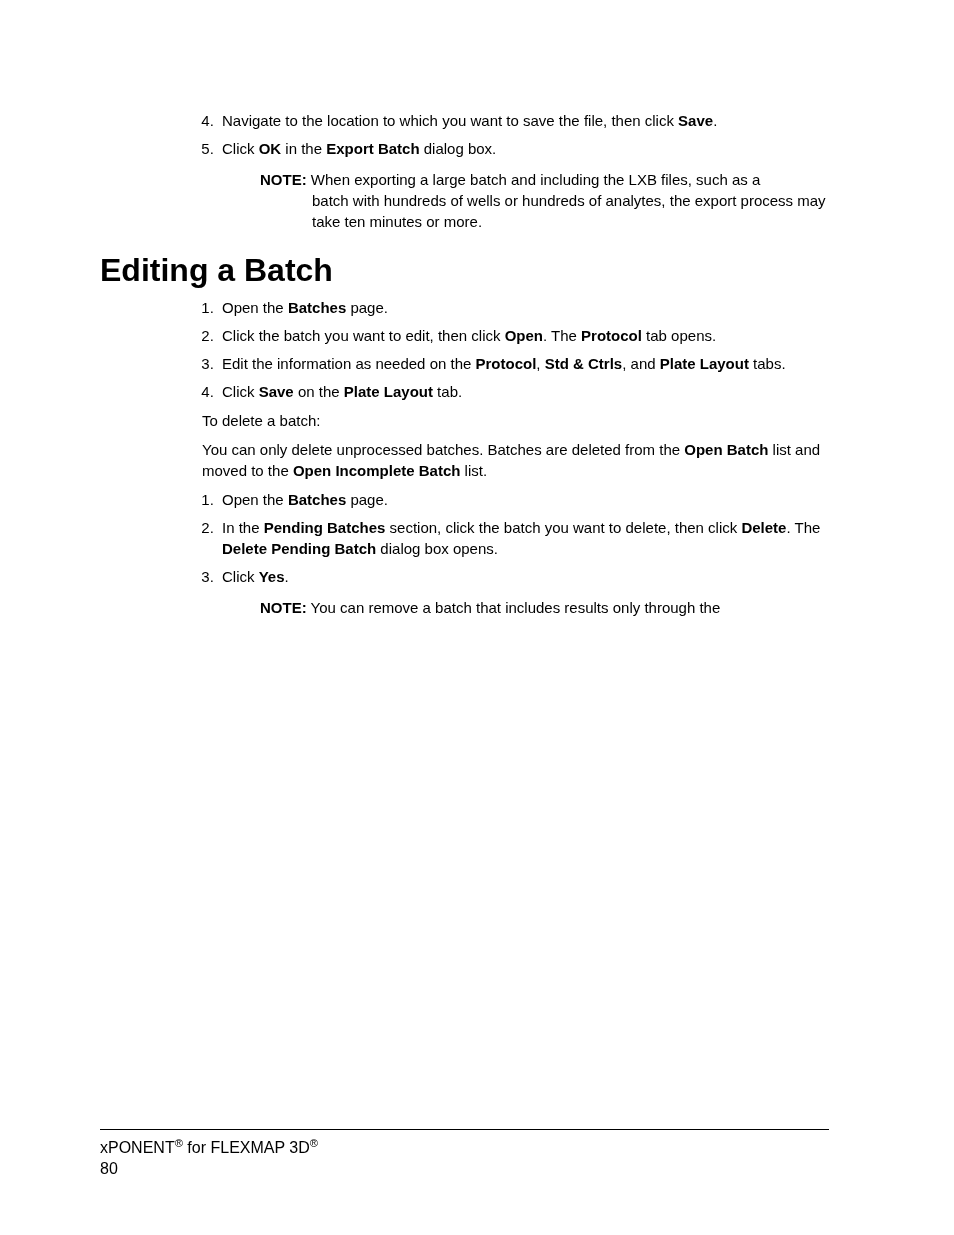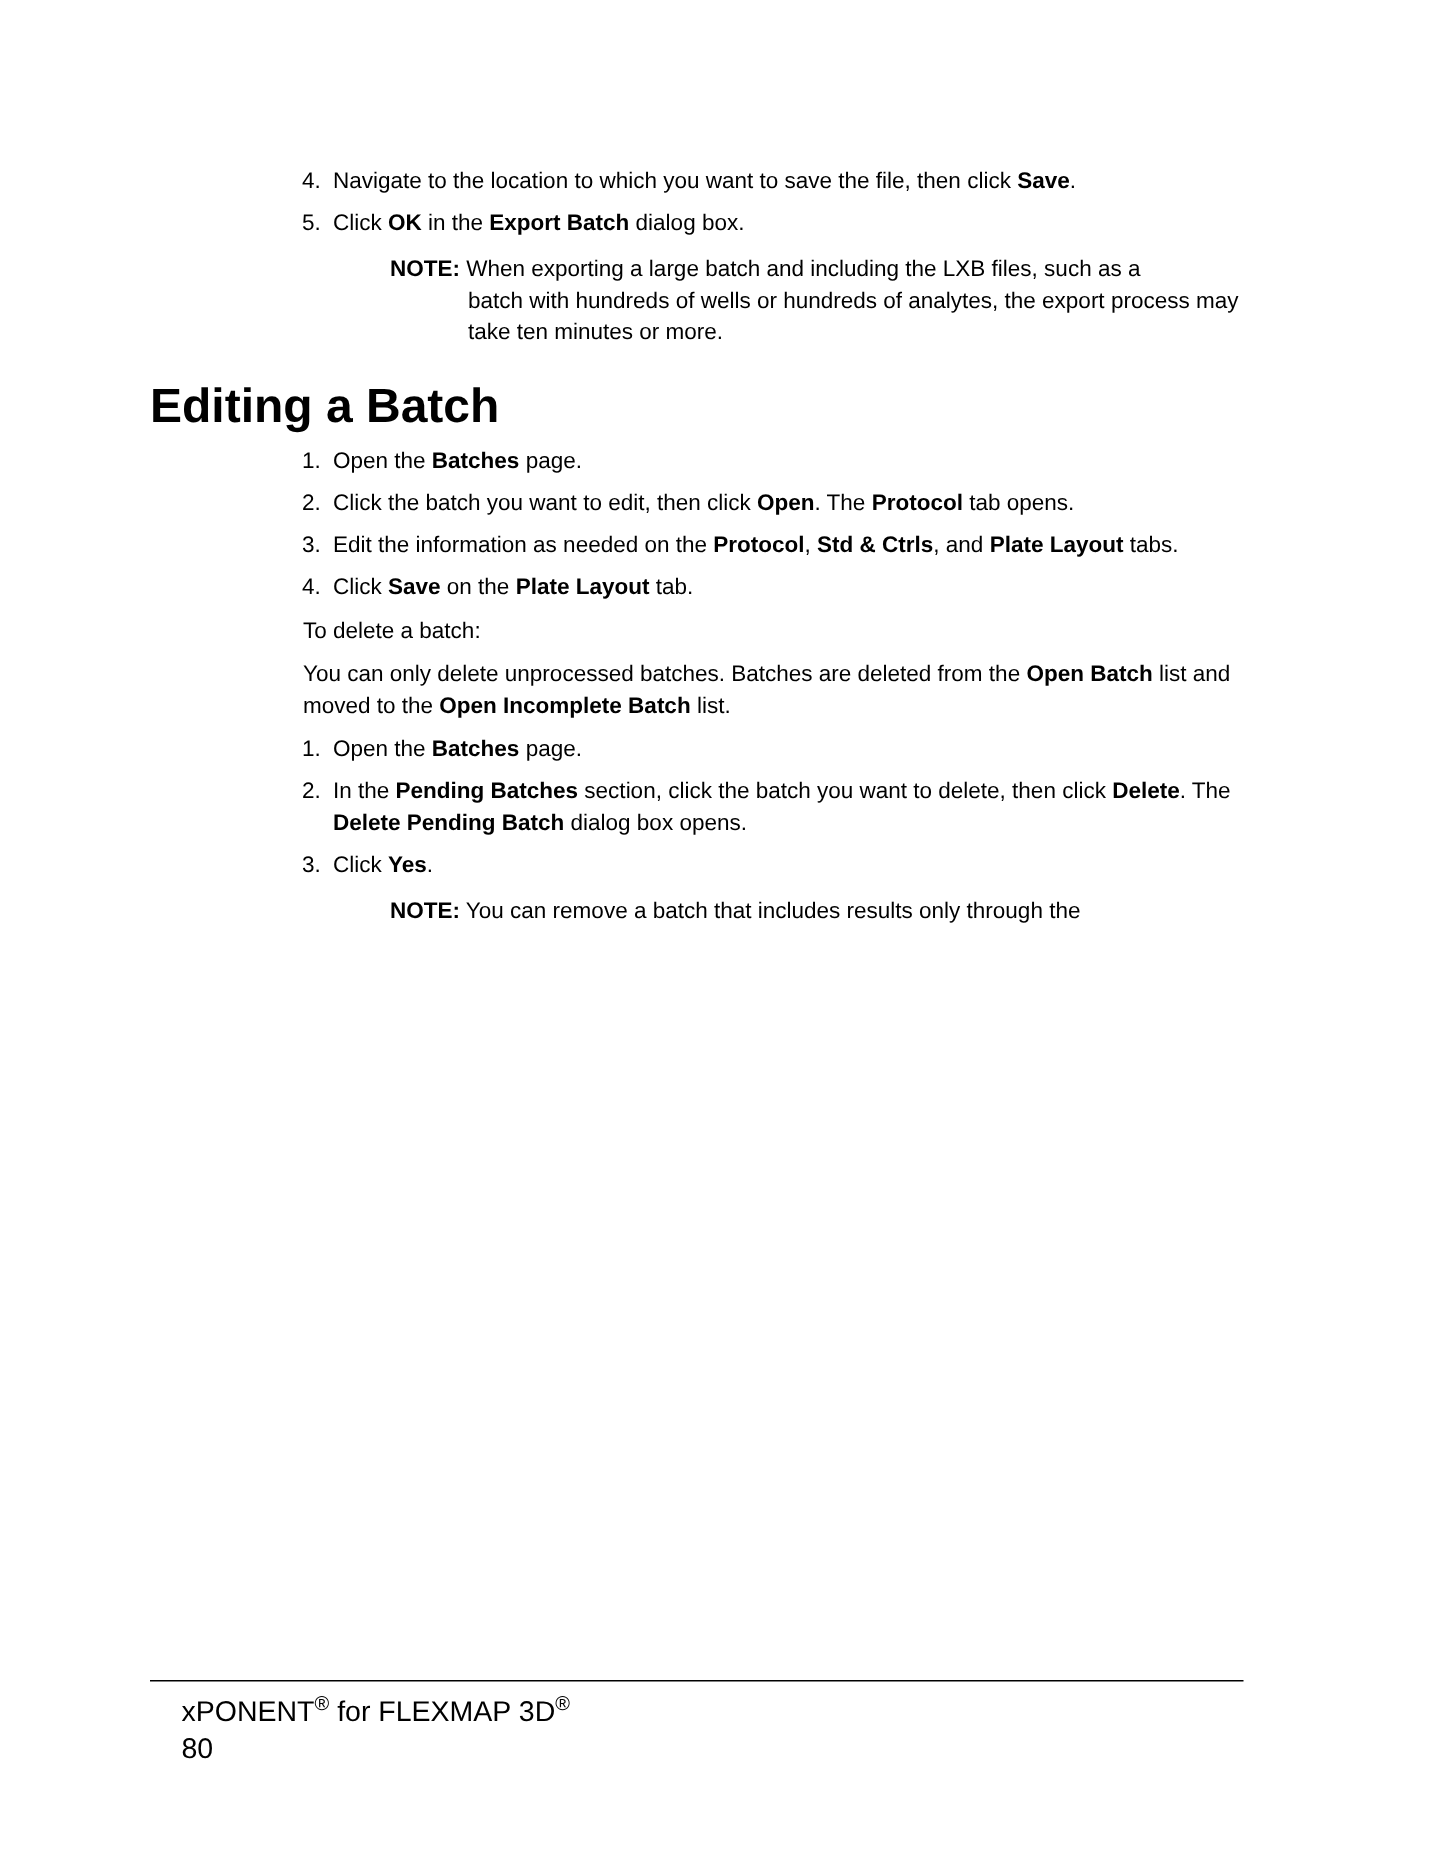--- a/index.html
+++ b/index.html
@@ -66,23 +66,22 @@
     left: 100px;
     right: 95px;
     bottom: 55px;
   }
   .footer-rule {
     border: none;
     border-top: 1px solid #000;
     margin: 0 0 6px 0;
   }
   .footer-text {
-    font-size: 19px;
+    font-size: 16px;
     line-height: 1.3;
-    margin-left: 21px;
   }
   sup { font-size: 0.7em; }
 </style>
 </head>
 <body>
 
 <div class="page">
   <div class="content">
 
     <ol start="4">

